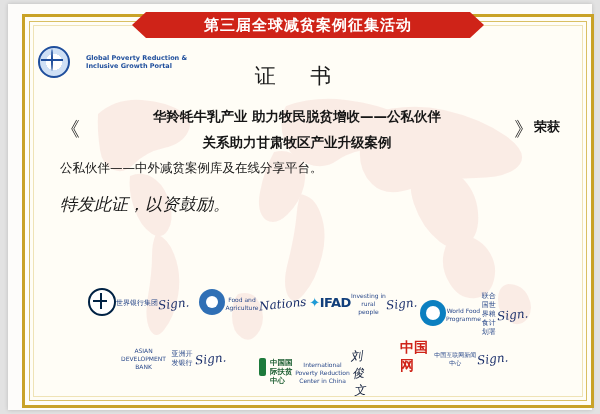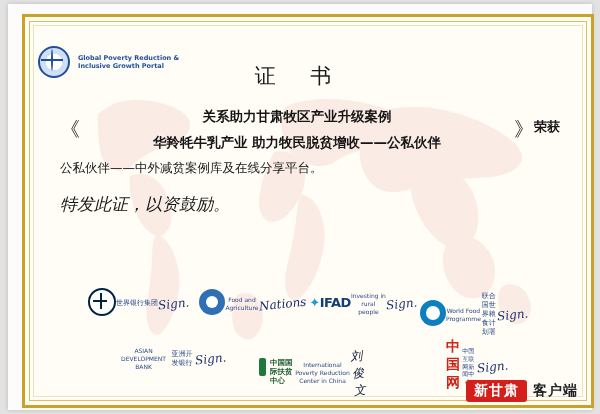--- a/index.html
+++ b/index.html
@@ -48,21 +48,21 @@
   }
   .banner:before,.banner:after{
     content:"";position:absolute;top:0;width:0;height:0;
     border-top:13px solid transparent;border-bottom:13px solid transparent;
   }
   .banner:before{left:-14px;border-right:14px solid #cf2318;}
   .banner:after{right:-14px;border-left:14px solid #cf2318;}
 
   
   .org-logo{
-    position:absolute;left:30px;top:42px;display:flex;align-items:center;gap:8px;z-index:5;
+    position:absolute;left:30px;top:42px;display:flex;align-items:center;gap:16px;z-index:5;
   }
   .org-logo .globe{
     width:28px;height:28px;border-radius:50%;
     border:2px solid #1f4e9c;
     background:
       radial-gradient(circle at 50% 50%, #ffffff 0 40%, #cfe0f5 41% 100%);
     position:relative;
   }
   .org-logo .globe:before{
     content:"";position:absolute;left:1px;top:11px;width:22px;height:1.5px;background:#1f4e9c;
@@ -125,21 +125,21 @@
 
   .wfp{width:26px;height:26px;border-radius:50%;background:#0b7fc0;position:relative;}
   .wfp:after{content:"";position:absolute;left:6px;top:6px;width:14px;height:14px;border-radius:50%;background:#fff;}
 
   .adb{background:#1b4f9c;color:#fff;font-size:10px;font-weight:bold;padding:3px 8px;border-radius:2px;letter-spacing:1px;}
 
   .cidrc{display:flex;gap:4px;}
   .cidrc .mk{width:18px;height:18px;background:#1e7a3c;border-radius:2px;}
   .cidrc .t{font-size:7.5px;color:#1e5f33;font-weight:bold;line-height:1.2;}
 
-  .china-net{font-size:14px;font-weight:bold;color:#cf2318;font-family:"DejaVu Serif","Liberation Serif",serif;margin-left:46px;}
+  .china-net{font-size:14px;font-weight:bold;color:#cf2318;font-family:"DejaVu Serif","Liberation Serif",serif;}
 
   
   .app-wm{
     position:absolute;right:14px;bottom:8px;display:flex;align-items:center;gap:6px;z-index:8;
   }
   .app-wm .brand{
     background:#d4201a;color:#fff;font-size:14px;font-weight:bold;
     padding:2px 8px;border-radius:3px;letter-spacing:1px;
   }
   .app-wm .side{font-size:14px;font-weight:bold;color:#222;letter-spacing:1px;}
@@ -162,37 +162,38 @@
         <path d="M236 108 q16-4 26 8 8 10 4 26-4 16-16 28-12 12-22 6-10-8-6-28 4-22 14-40z"></path>
         <path d="M262 150 q14 2 20 18 8 20 2 44-6 24-18 38-10 12-16 2-6-12 0-34 6-24 8-42 1-14 4-26z"></path>
         <path d="M330 70 q40-12 76-4 36 8 62 26 22 16 14 28-10 14-44 14-34 0-62 10-28 10-42-4-14-14-12-36 1-22 8-34z"></path>
         <path d="M378 120 q26-4 44 12 16 14 18 36 2 22-10 32-12 10-28-2-18-14-26-38-8-24 2-40z"></path>
         <path d="M420 190 q20 2 30 16 10 14 6 30-4 16-18 18-16 2-26-14-10-16-6-32 3-14 14-18z"></path>
         <path d="M470 240 q14 0 20 12 6 12 0 22-8 10-18 4-12-8-12-22 0-14 10-16z"></path>
         <path d="M200 250 q16-4 22 10 6 14 0 26-8 14-18 8-10-6-10-22 0-16 6-22z"></path>
       </g>
     </svg>
 
+    <div class="banner">第三届全球减贫案例征集活动</div>
 
     <div class="org-logo">
       <div class="globe"></div>
       <div class="txt">
         <div>Global Poverty Reduction &amp;</div>
         <div>Inclusive Growth Portal</div>
       </div>
     </div>
 
     <div class="cert-title">证  书</div>
 
     <div class="body-wrap">
       <div class="quote-line">
         <span class="qmark">《</span>
         <span class="award-name">
+          <div>华羚牦牛乳产业  助力牧民脱贫增收——公私伙伴</div>
           <div>关系助力甘肃牧区产业升级案例</div>
-          <div>华羚牦牛乳产业  助力牧民脱贫增收——公私伙伴</div>
         </span>
         <span class="qmark">》</span>
         <span class="rh">荣获</span>
       </div>
       <div class="para2">公私伙伴——中外减贫案例库及在线分享平台。</div>
       <div class="para3">特发此证，以资鼓励。</div>
     </div>
 
     <div class="logo-row row1">
 
@@ -253,19 +254,15 @@
       <div class="logo-item">
         <div class="logo-mark">
           <span class="china-net">中国网</span>
         </div>
         <div class="logo-cap">中国互联网新闻中心</div>
         <div class="sig">Sign.</div>
       </div>
 
     </div>
 
-    <div class="app-wm">
-      <span class="brand">新甘肃</span>
-      <span class="side">客户端</span>
-    </div>
 
   </div>
 </div>
 
 </body></html>

